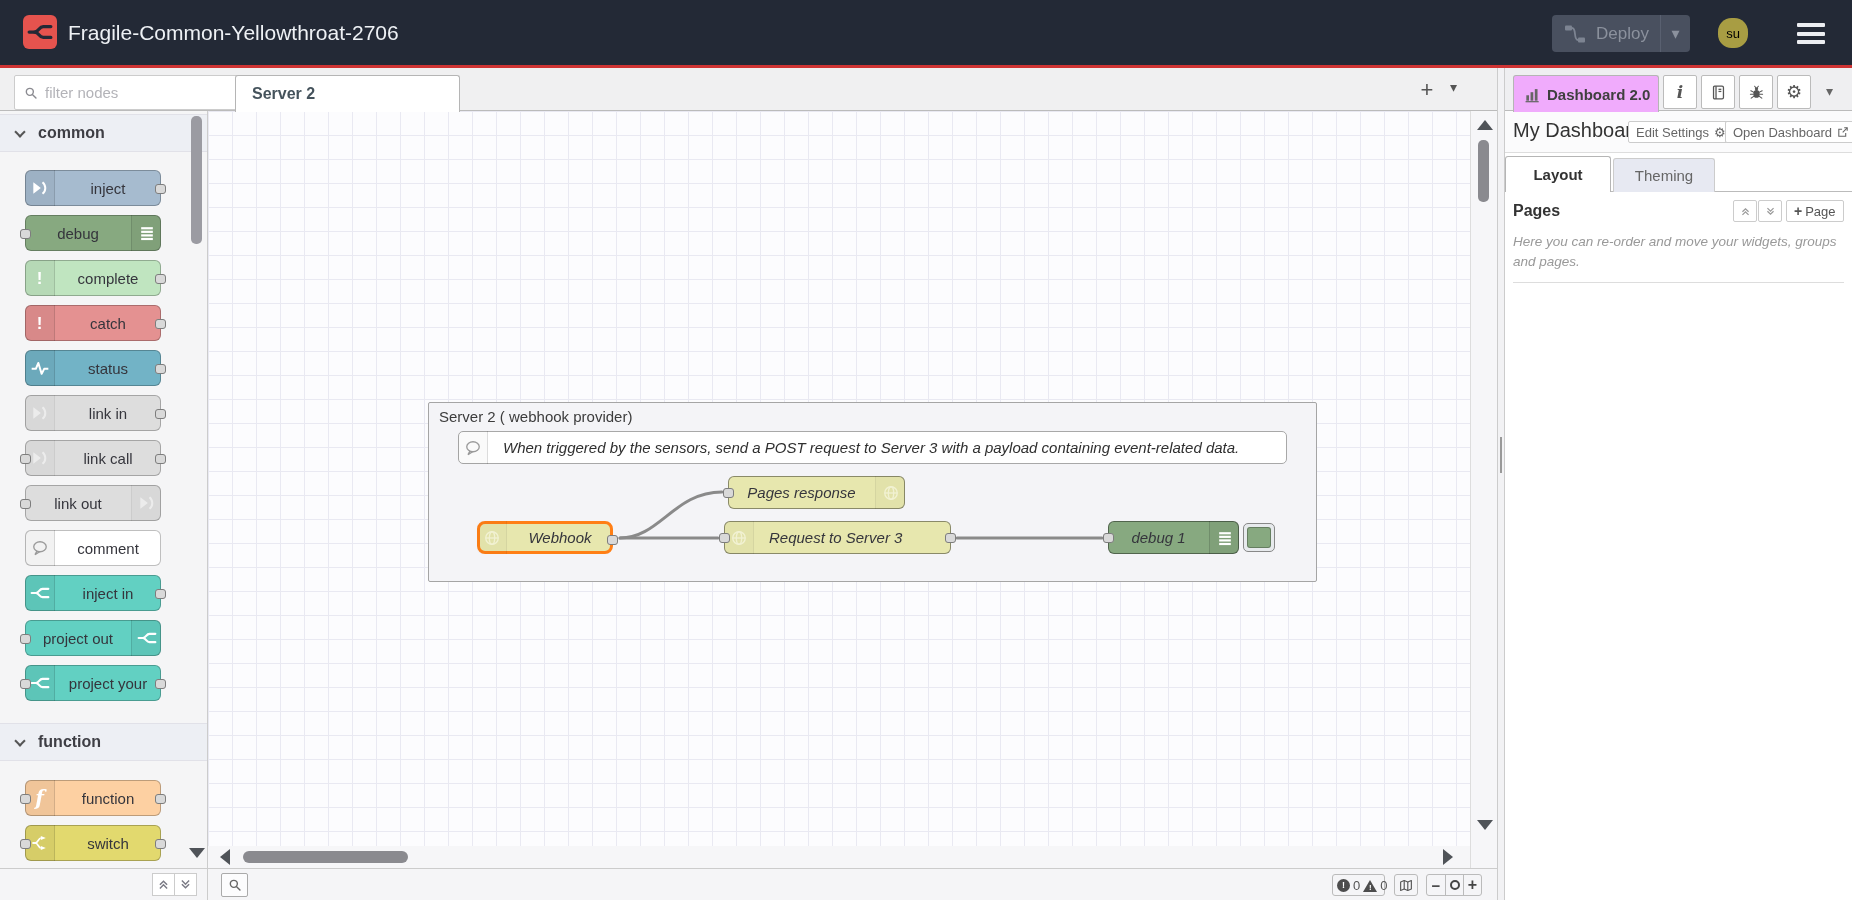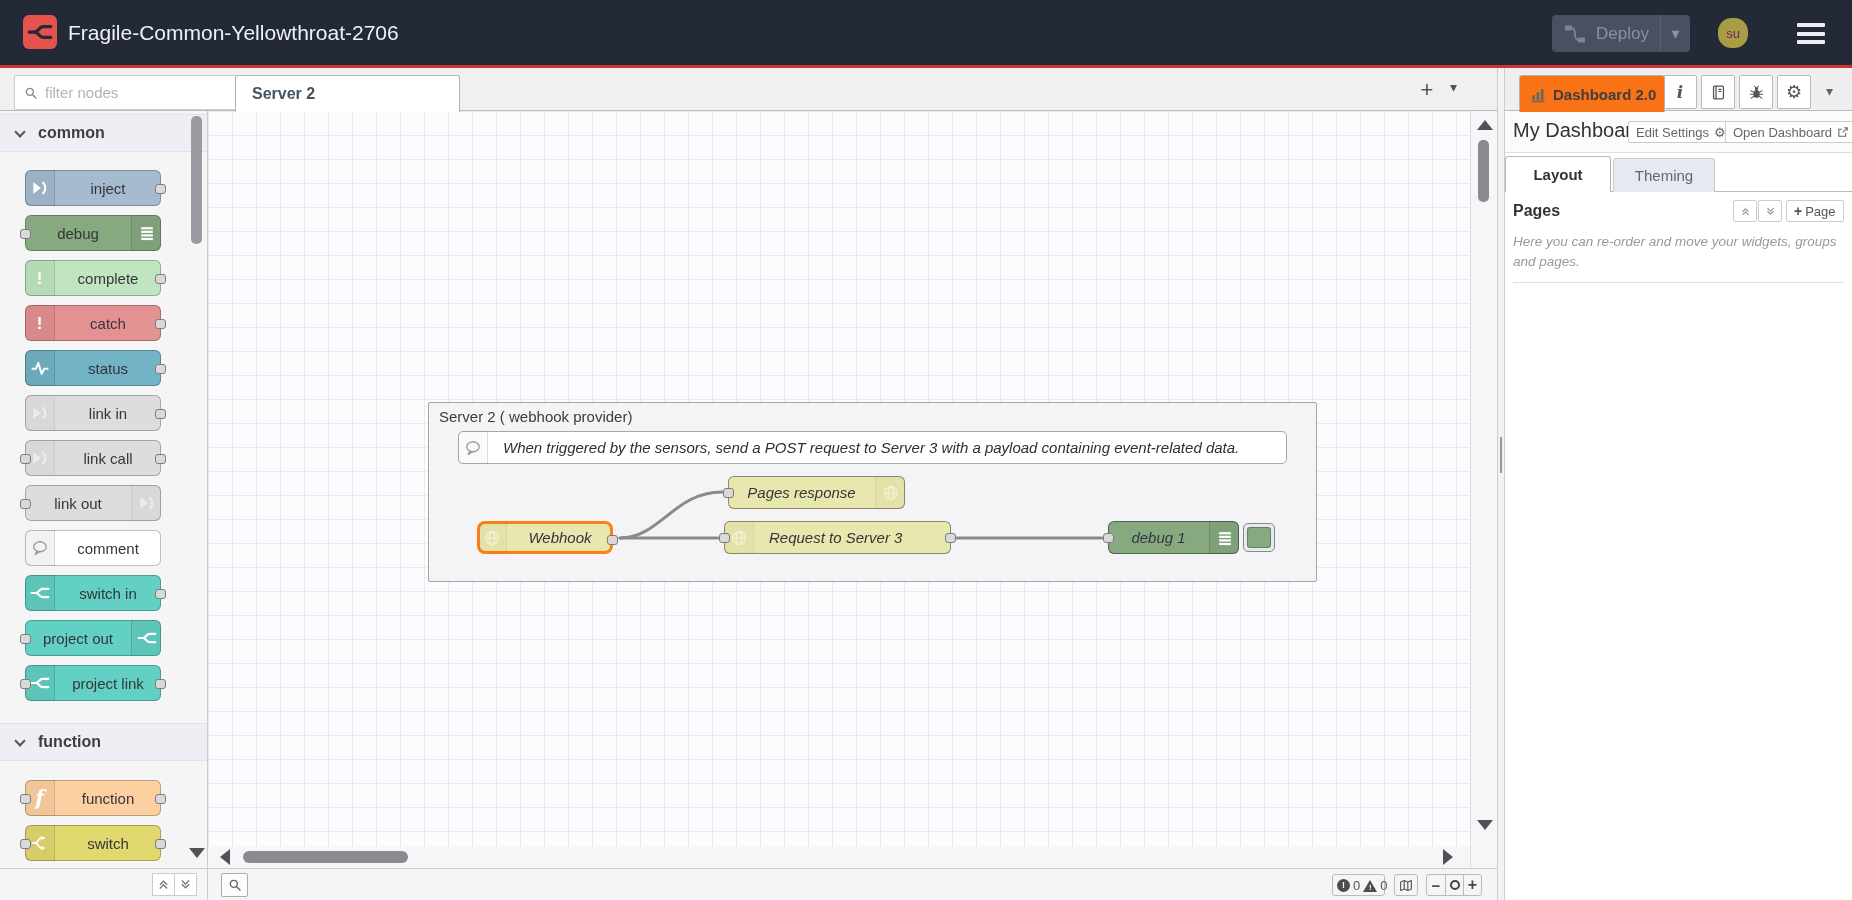--- a/index.html
+++ b/index.html
@@ -11,21 +11,21 @@
   
   .app-header { left:0; top:0; width:1852px; height:68px; background:#232936; border-bottom:3px solid #cf3333; }
   .logo { left:23px; top:15px; width:34px; height:34px; background:#e5534e; border-radius:6px; display:flex; align-items:center; justify-content:center; }
   .logo svg { position:static; width:26px; height:26px; color:#232936; }
   .app-title { left:68px; top:0; height:65px; line-height:65px; color:#eef1f5; font-size:21px; white-space:nowrap; }
   .deploy-btn { left:1552px; top:15px; width:138px; height:37px; background:#49505f; border-radius:4px; color:#8b919d; display:flex; align-items:center; cursor:default;text-align:right; }
   .deploy-btn svg { position:static; width:24px; height:24px; margin-left:11px; color:#7d8492; }
   .deploy-label { position:static; font-size:17px; margin-left:9px; }
   .deploy-caret { position:absolute; right:0; top:0; width:30px; height:100%; border-left:1px solid #596070; display:flex; align-items:center; justify-content:center; }
   .icon-caret::before { content:"\25BE"; font-style:normal; }
-  .avatar { left:1718px; top:18px; width:30px; height:30px; border-radius:45%; background:#a89d43; color:#701a75; font-size:13px; display:flex; align-items:center; justify-content:center; }
+  .avatar { left:1718px; top:18px; width:30px; height:30px; border-radius:45%; background:#a89d43; color:#000000; font-size:13px; display:flex; align-items:center; justify-content:center; }
   .menu-btn { left:1797px; top:23px; width:28px; height:21px; display:flex; flex-direction:column; justify-content:space-between; }
   .menu-btn i { position:static; display:block; width:28px; height:4px; background:#eceef2; border-radius:1px; }
 
   
   .topstrip { left:0; top:68px; width:1497px; height:43px; background:#f0f0f1; border-bottom:1px solid #bbb; }
   .search-box { left:14px; top:7px; width:238px; height:35px; background:#fff; border:1px solid #ccc; border-radius:2px; display:flex; align-items:center; }
   .search-box svg { position:static; width:14px; height:14px; margin:0 7px 0 9px; color:#8a8a90; flex:none; }
   .search-input { position:static; border:none; outline:none; flex:1; min-width:0; font-size:15px; color:#555; background:transparent; font-family:inherit; }
   .search-input::placeholder { color:#b3b3b8; }
   .flow-tab { left:235px; top:7px; width:225px; height:37px; background:#fff; border:1px solid #b5b5b5; border-bottom:none; border-radius:3px 3px 0 0; z-index:3; font-size:16px; font-weight:700; color:#45535c; line-height:35px; padding-left:16px; }
@@ -108,21 +108,21 @@
   .zoom-cell { position:static; width:18px; display:flex; align-items:center; justify-content:center; color:#444; font-size:15px; font-weight:700; cursor:pointer; }
   .zoom-cell + .zoom-cell { border-left:1px solid #bbb; }
   .icon-minus::before { content:"\2212"; }
   .zoom-o { position:static; width:10px; height:10px; border:2px solid #444; border-radius:50%; }
 
   
   .separator { left:1497px; top:68px; width:8px; height:832px; background:#f2f2f4; border-left:1px solid #ccc; border-right:1px solid #ccc; cursor:col-resize; }
   .sep-grip { left:2px; top:369px; width:2px; height:36px; background:#999; }
   .sidebar { left:1505px; top:68px; width:347px; height:832px; background:#fff; }
   .sb-tabstrip { left:0; top:0; width:347px; height:43px; background:#efeff1; border-bottom:1px solid #bbb; }
-  .sb-tab { left:14px; top:7px; width:146px; height:37px; background:#f97316; border:1px solid #b5b5b5; border-bottom:none; border-radius:3px 3px 0 0; display:flex; align-items:center; font-weight:700; font-size:15px; color:#3f3f3f; z-index:2; cursor:pointer; }
+  .sb-tab { left:8px; top:7px; width:146px; height:37px; background:#f0abfc; border:1px solid #b5b5b5; border-bottom:none; border-radius:3px 3px 0 0; display:flex; align-items:center; font-weight:700; font-size:15px; color:#3f3f3f; z-index:2; cursor:pointer; }
   .sb-tab svg { position:static; width:17px; height:17px; margin:0 6px 0 10px; color:#666; flex:none; }
   .sb-tab span { position:static; white-space:nowrap; }
   .sb-iconbtn { top:7px; width:34px; height:34px; background:#fff; border:1px solid #bbb; border-radius:2px; display:flex; align-items:center; justify-content:center; color:#555; cursor:pointer; }
   .sb-iconbtn svg { position:static; width:17px; height:17px; }
   .icon-info::before { content:"i"; font-family:"DejaVu Serif", serif; font-style:italic; font-weight:700; font-size:17px; }
   .icon-gear::before { content:"\2699"; font-size:18px; }
   .icon-gear-sm::before { content:"\2699"; font-size:13px; }
   .sb-caret { left:321px; top:15px; color:#666; font-size:14px; cursor:pointer; }
   .sb-dashrow { left:0; top:43px; width:347px; height:42px; background:#fbfbfc; border-bottom:1px solid #ddd; }
   .sb-title { left:8px; top:8px; font-size:20px; color:#333; white-space:nowrap; }
@@ -280,41 +280,41 @@
         </span>
         <span class="plabel after-left">comment</span>
       </div>
       <div class="pnode" style="top: 464px; background: rgb(98, 208, 194);">
         <span class="nicon left">
           <svg viewBox="0 0 24 24" fill="none" stroke="currentColor" stroke-width="2.6" stroke-linecap="round" stroke-linejoin="round">
             <path d="M22 7 H15 C11 7 11 12 7 12 H2"></path>
             <path d="M22 17 H15 C11 17 11 12 7 12"></path>
           </svg>
         </span>
-        <span class="plabel after-left">switch in</span>
+        <span class="plabel after-left">inject in</span>
         <span class="pport out"></span>
       </div>
       <div class="pnode" style="top: 509px; background: rgb(98, 208, 194);">
         <span class="nicon right">
           <svg viewBox="0 0 24 24" fill="none" stroke="currentColor" stroke-width="2.6" stroke-linecap="round" stroke-linejoin="round">
             <path d="M22 7 H15 C11 7 11 12 7 12 H2"></path>
             <path d="M22 17 H15 C11 17 11 12 7 12"></path>
           </svg>
         </span>
         <span class="plabel before-right">project out</span>
         <span class="pport in"></span>
       </div>
       <div class="pnode" style="top: 554px; background: rgb(98, 208, 194);">
         <span class="nicon left">
           <svg viewBox="0 0 24 24" fill="none" stroke="currentColor" stroke-width="2.6" stroke-linecap="round" stroke-linejoin="round">
             <path d="M22 7 H15 C11 7 11 12 7 12 H2"></path>
             <path d="M22 17 H15 C11 17 11 12 7 12"></path>
           </svg>
         </span>
-        <span class="plabel after-left">project link</span>
+        <span class="plabel after-left">project your</span>
         <span class="pport in"></span>
         <span class="pport out"></span>
       </div>
       <div class="pcat-header" style="top: 612px;">
         <span class="chev"></span>
         <span style="position: static;">function</span>
       </div>
       <div class="pnode" style="top: 669px; background: rgb(253, 208, 162);">
         <span class="nicon left">
           <span class="txtico serif">f</span>

